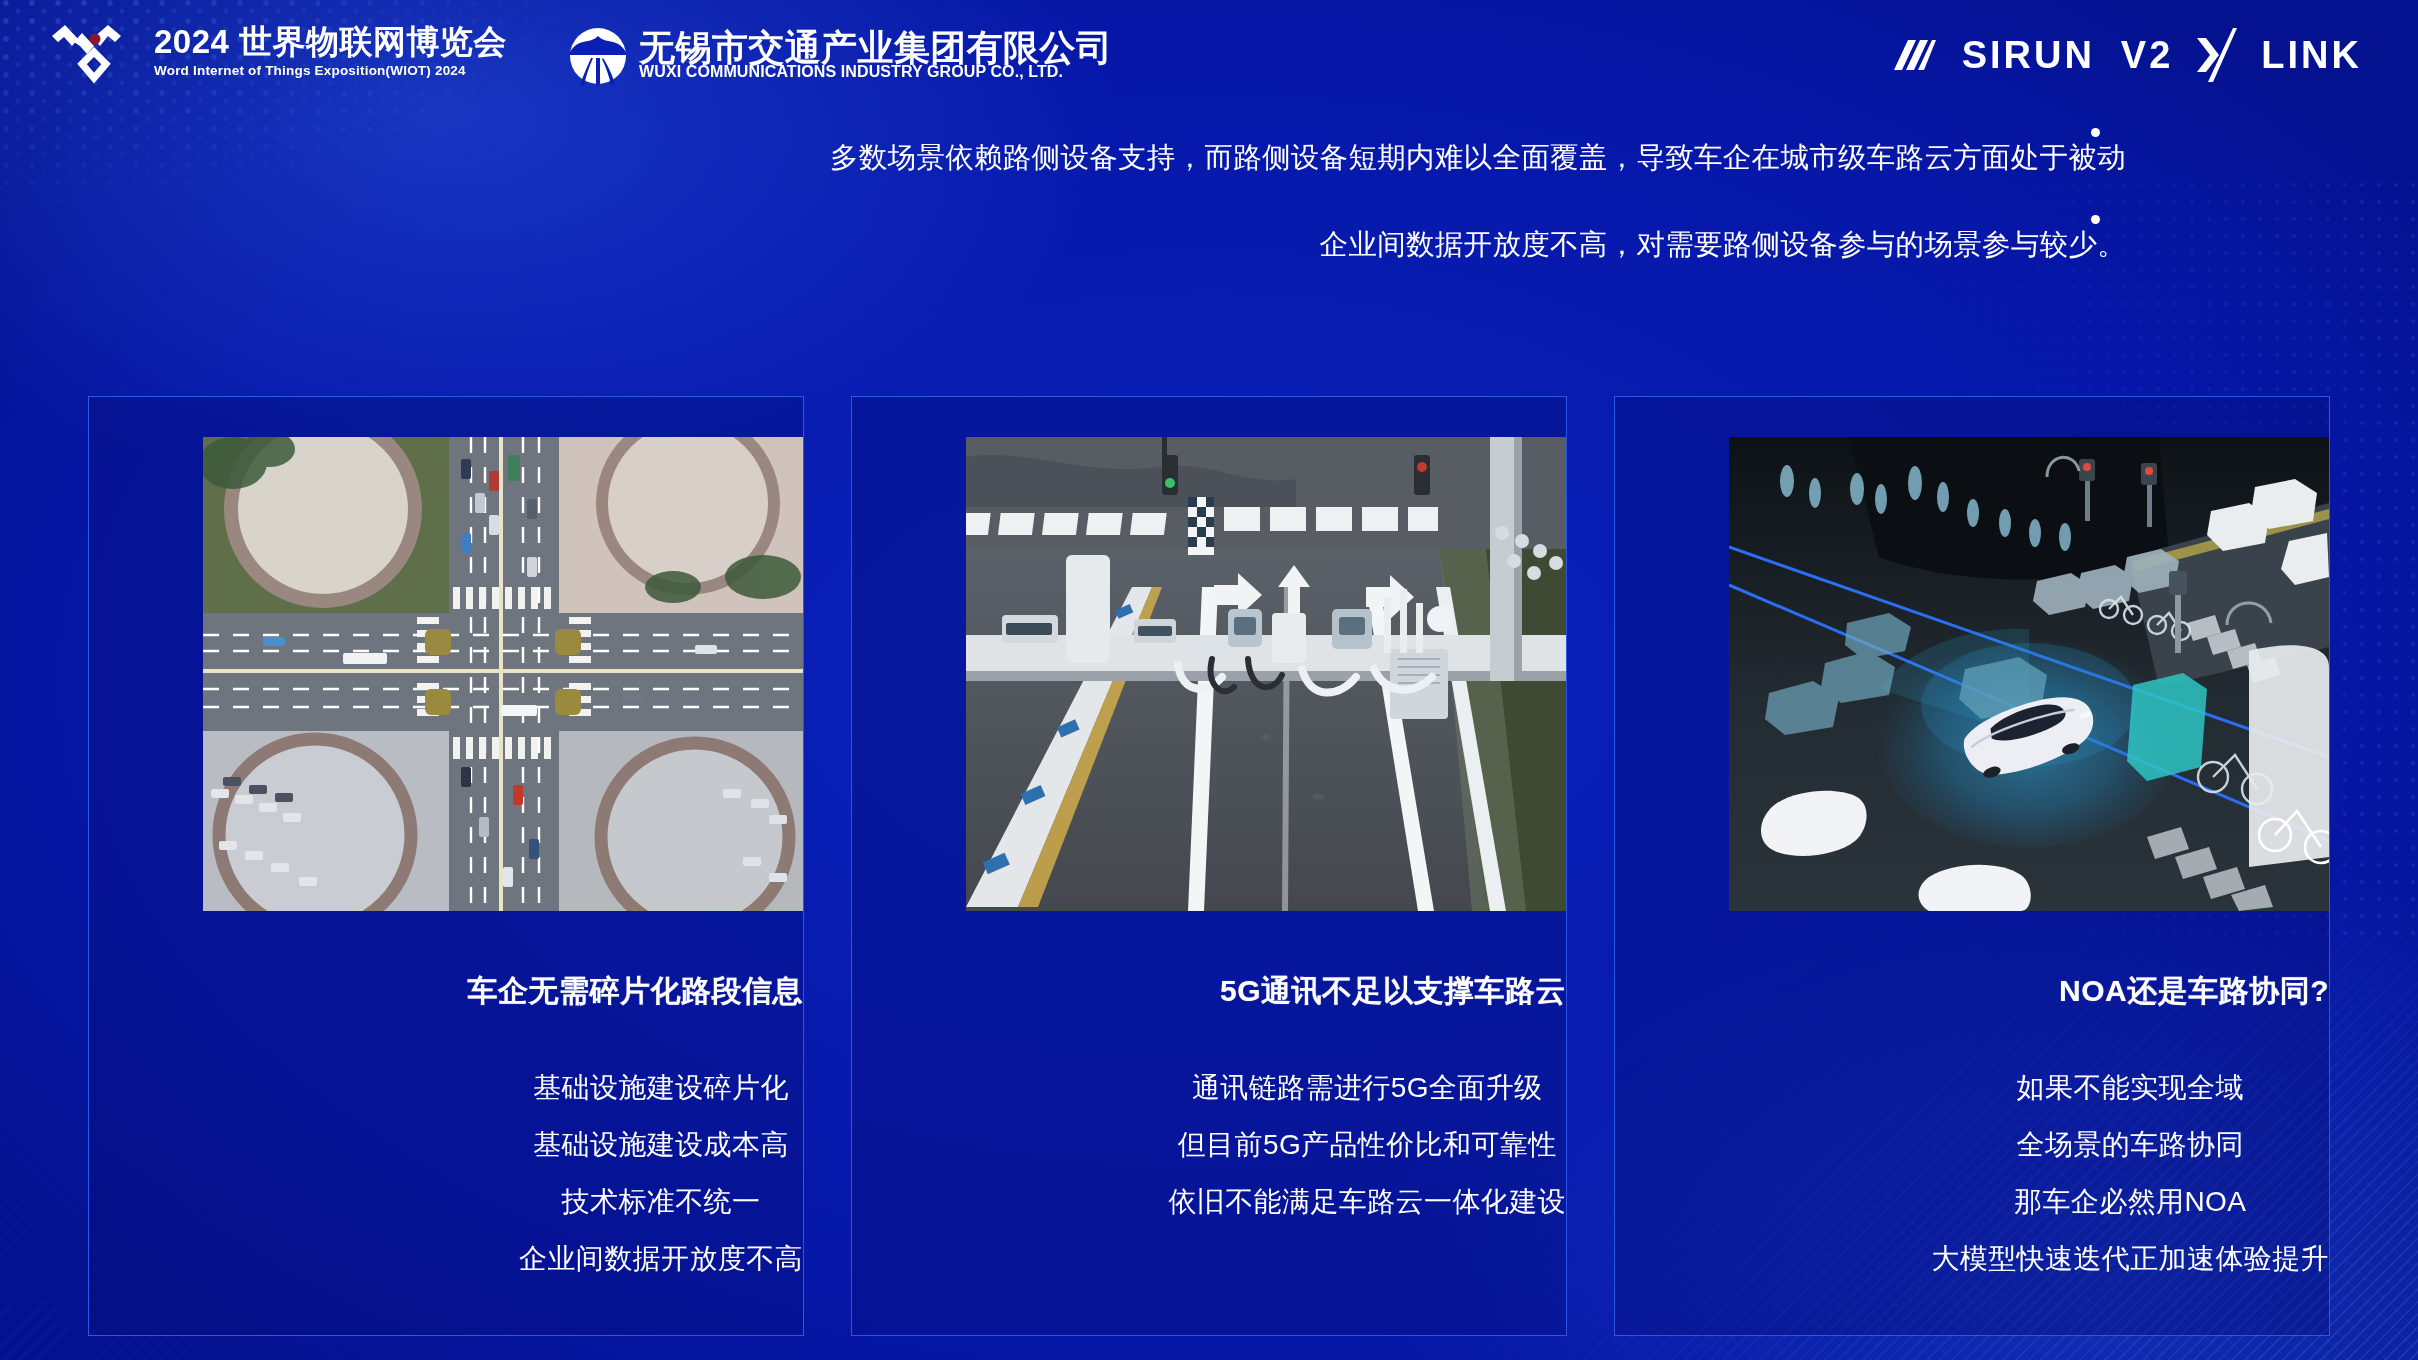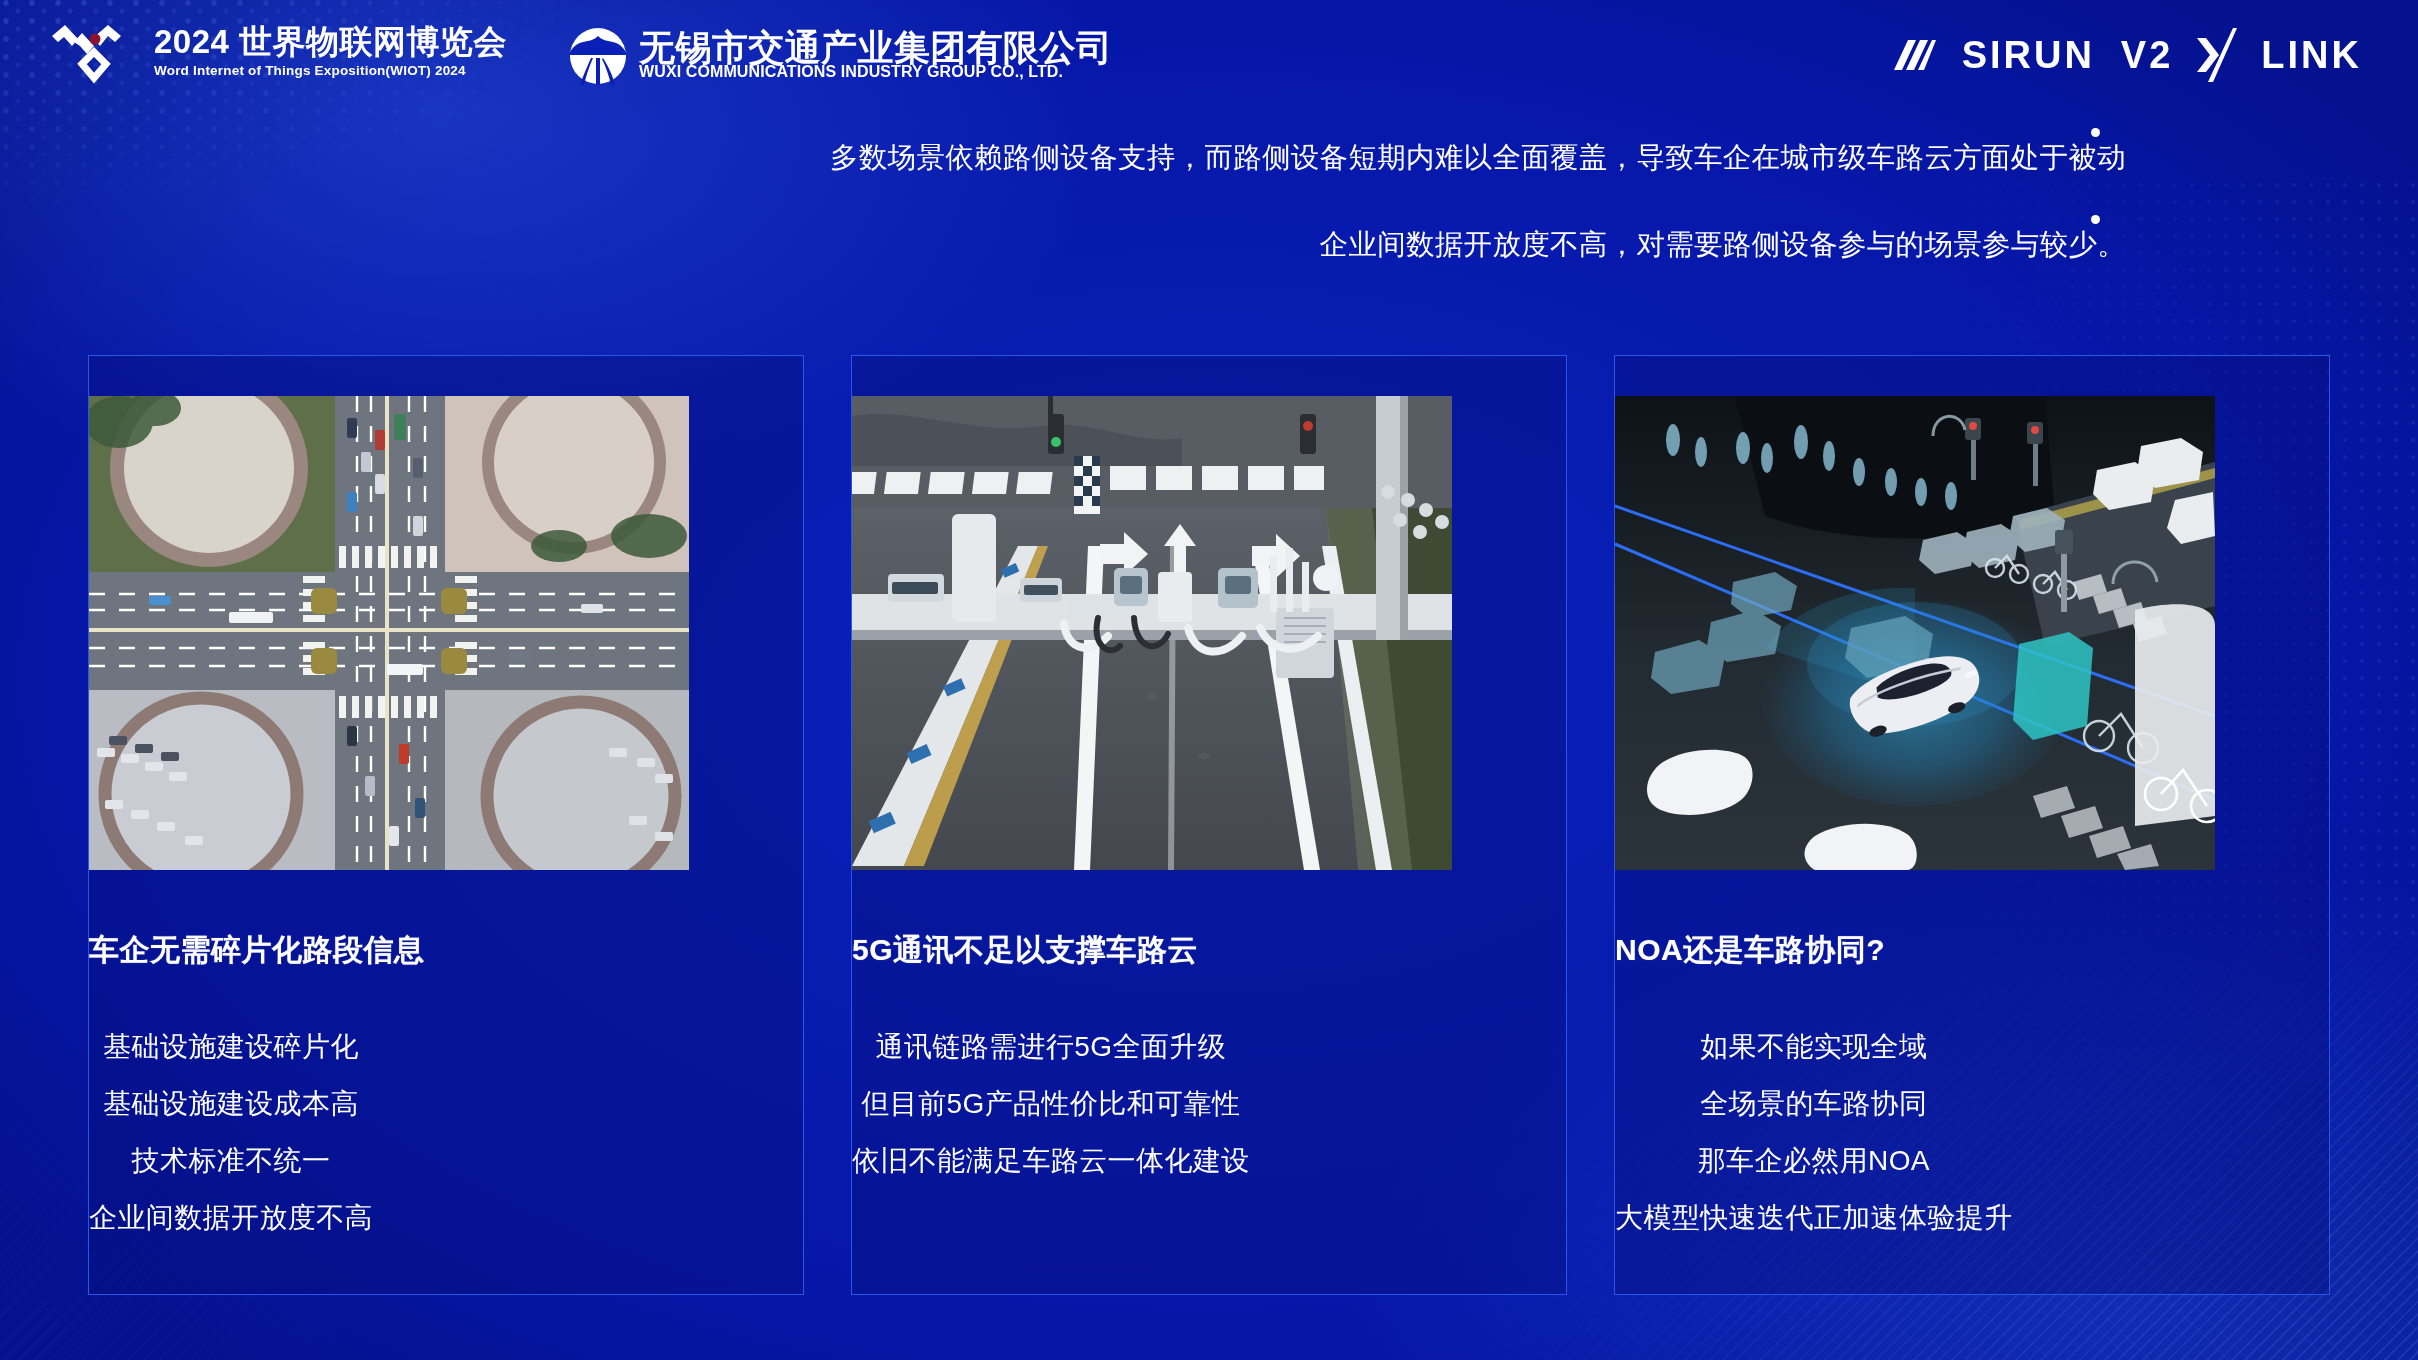--- a/index.html
+++ b/index.html
@@ -121,21 +121,21 @@
   #cards {
     position:absolute; left:88px; top:355px;
     width:2242px; height:940px;
     display:flex; justify-content:space-between;
   }
   .card {
     width:716px; height:940px;
     border:1.6px solid #2a57e8;
     background:rgba(4,14,120,0.38);
     position:relative;
-    display:flex; flex-direction:column; align-items:flex-start;
+    display:flex; flex-direction:column; align-items:flex-end;margin-top:41px;
   }
   .card-photo {
     width:600px; height:474px;
     margin-top:40px;
     position:relative;
     overflow:hidden;
     background:#22303a;
   }
   .card-title {
     color:#ffffff; font-size:30px; font-weight:bold;

